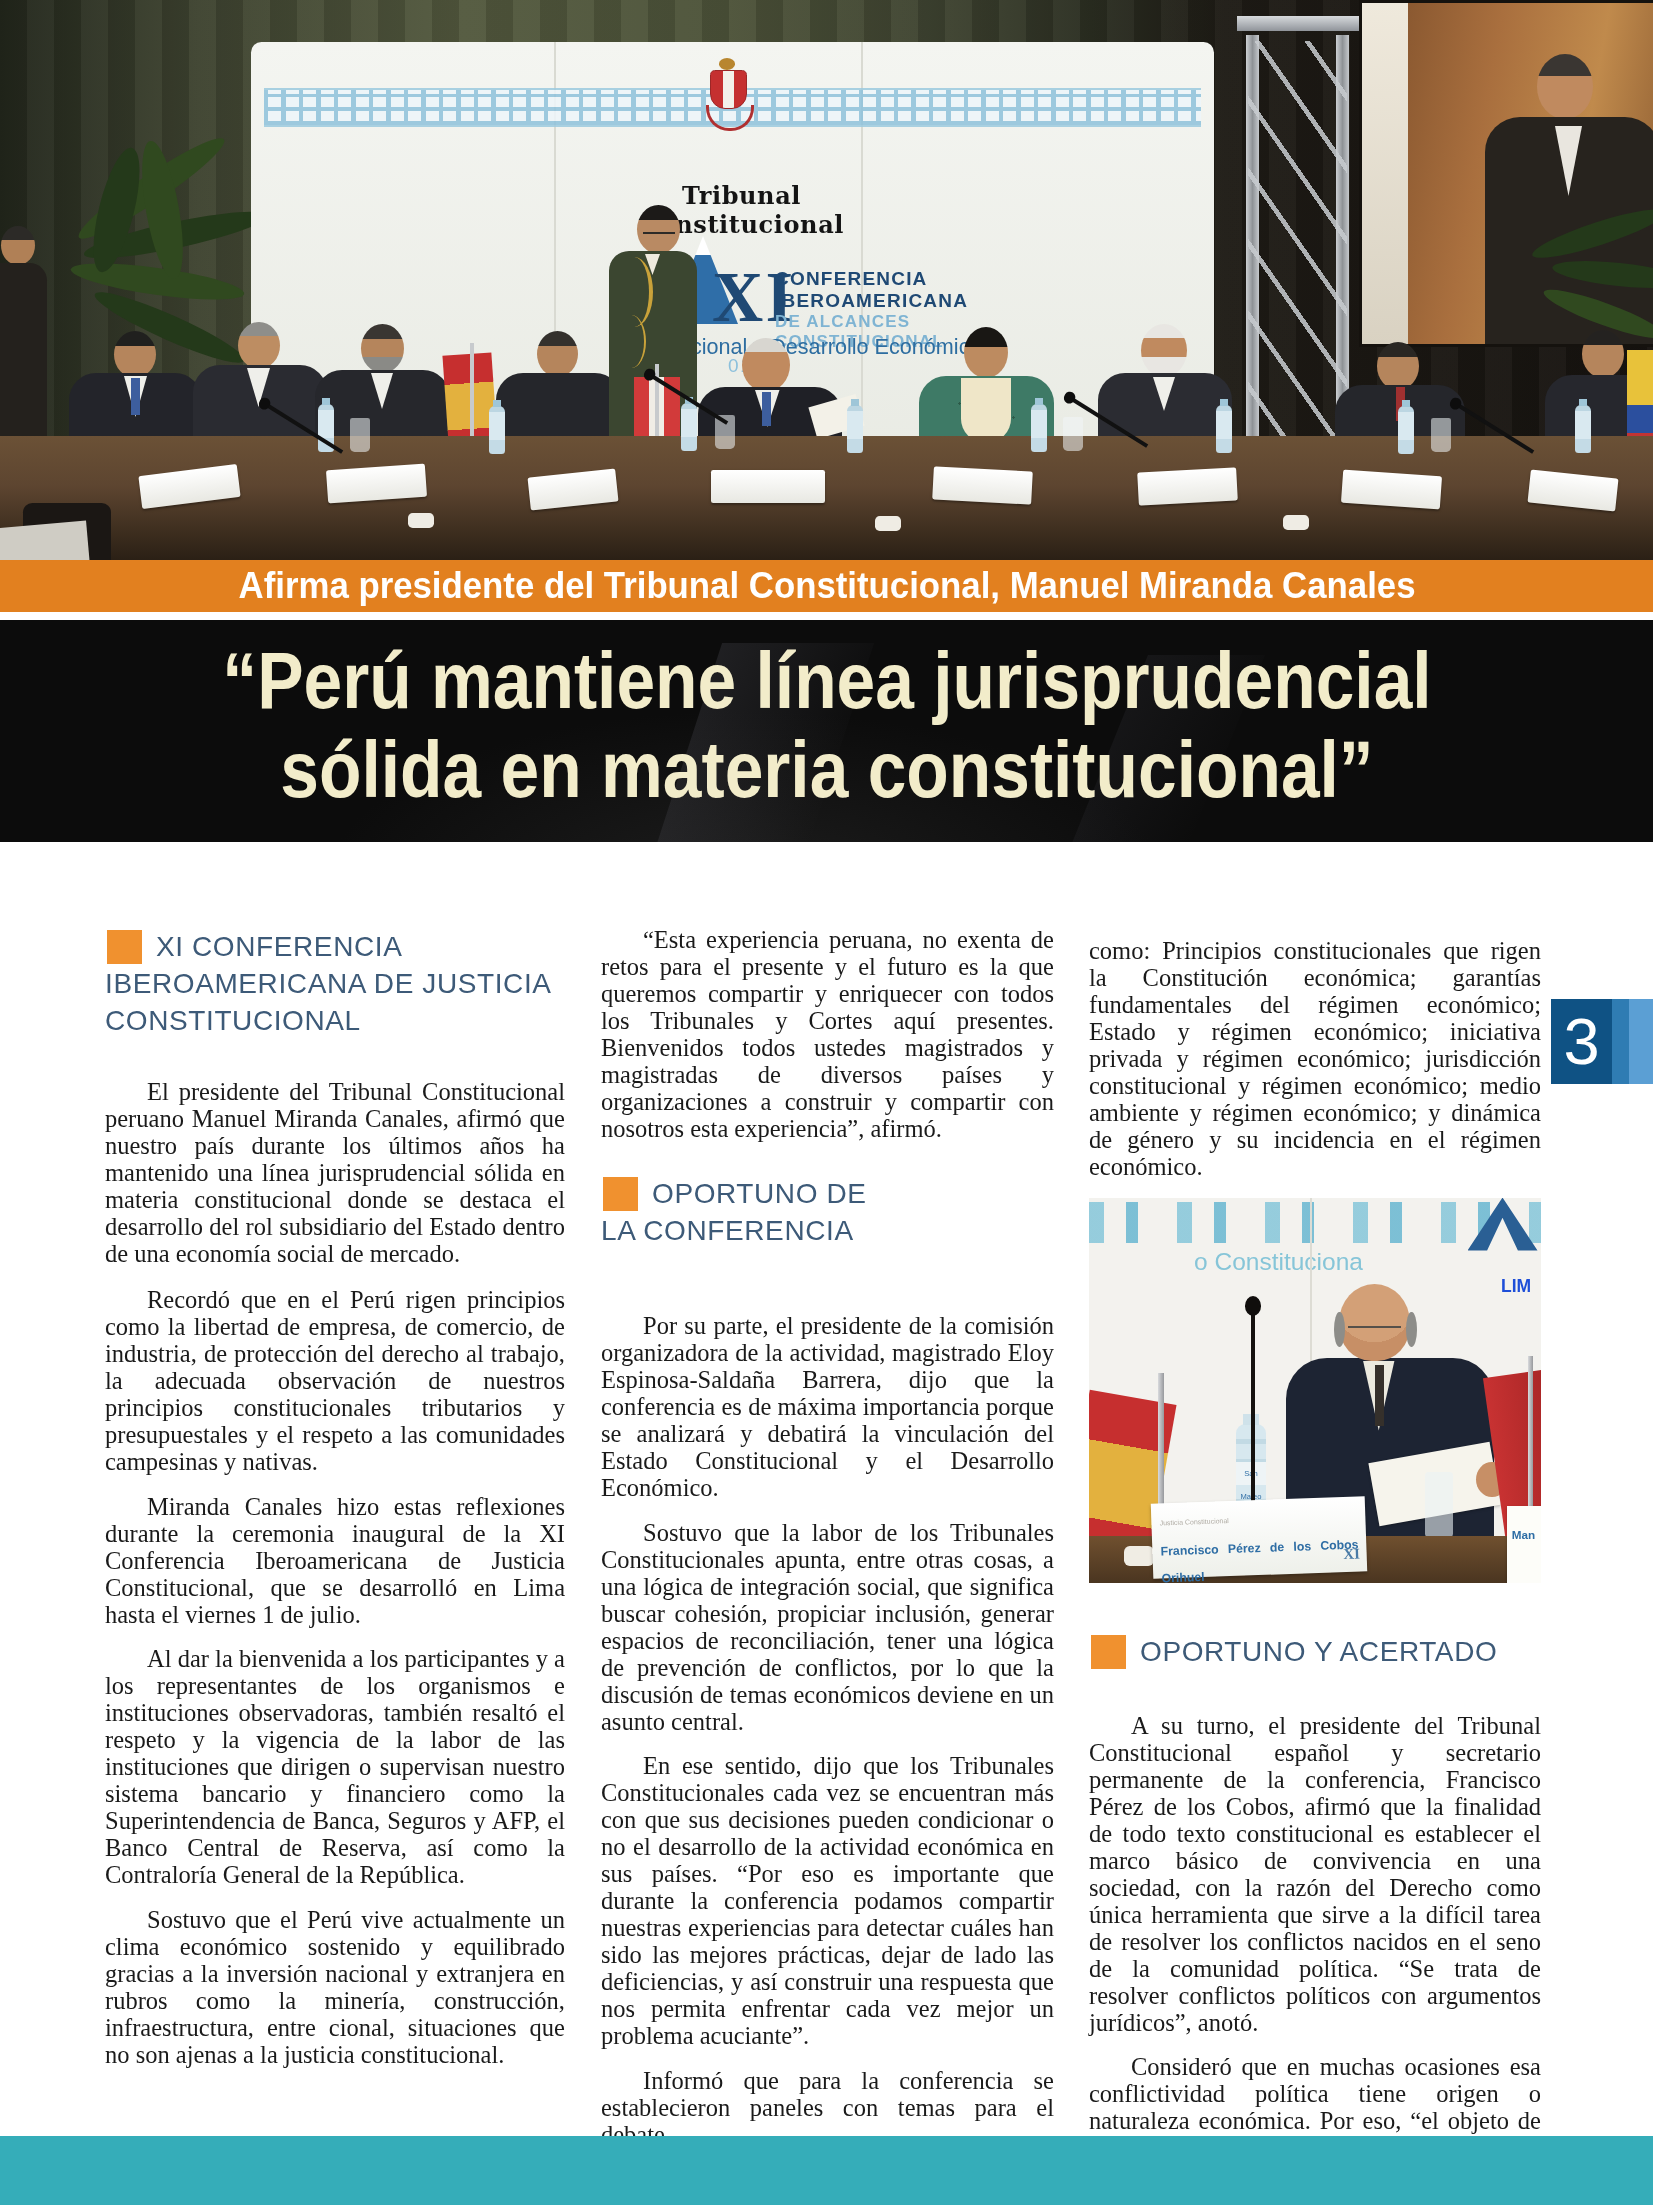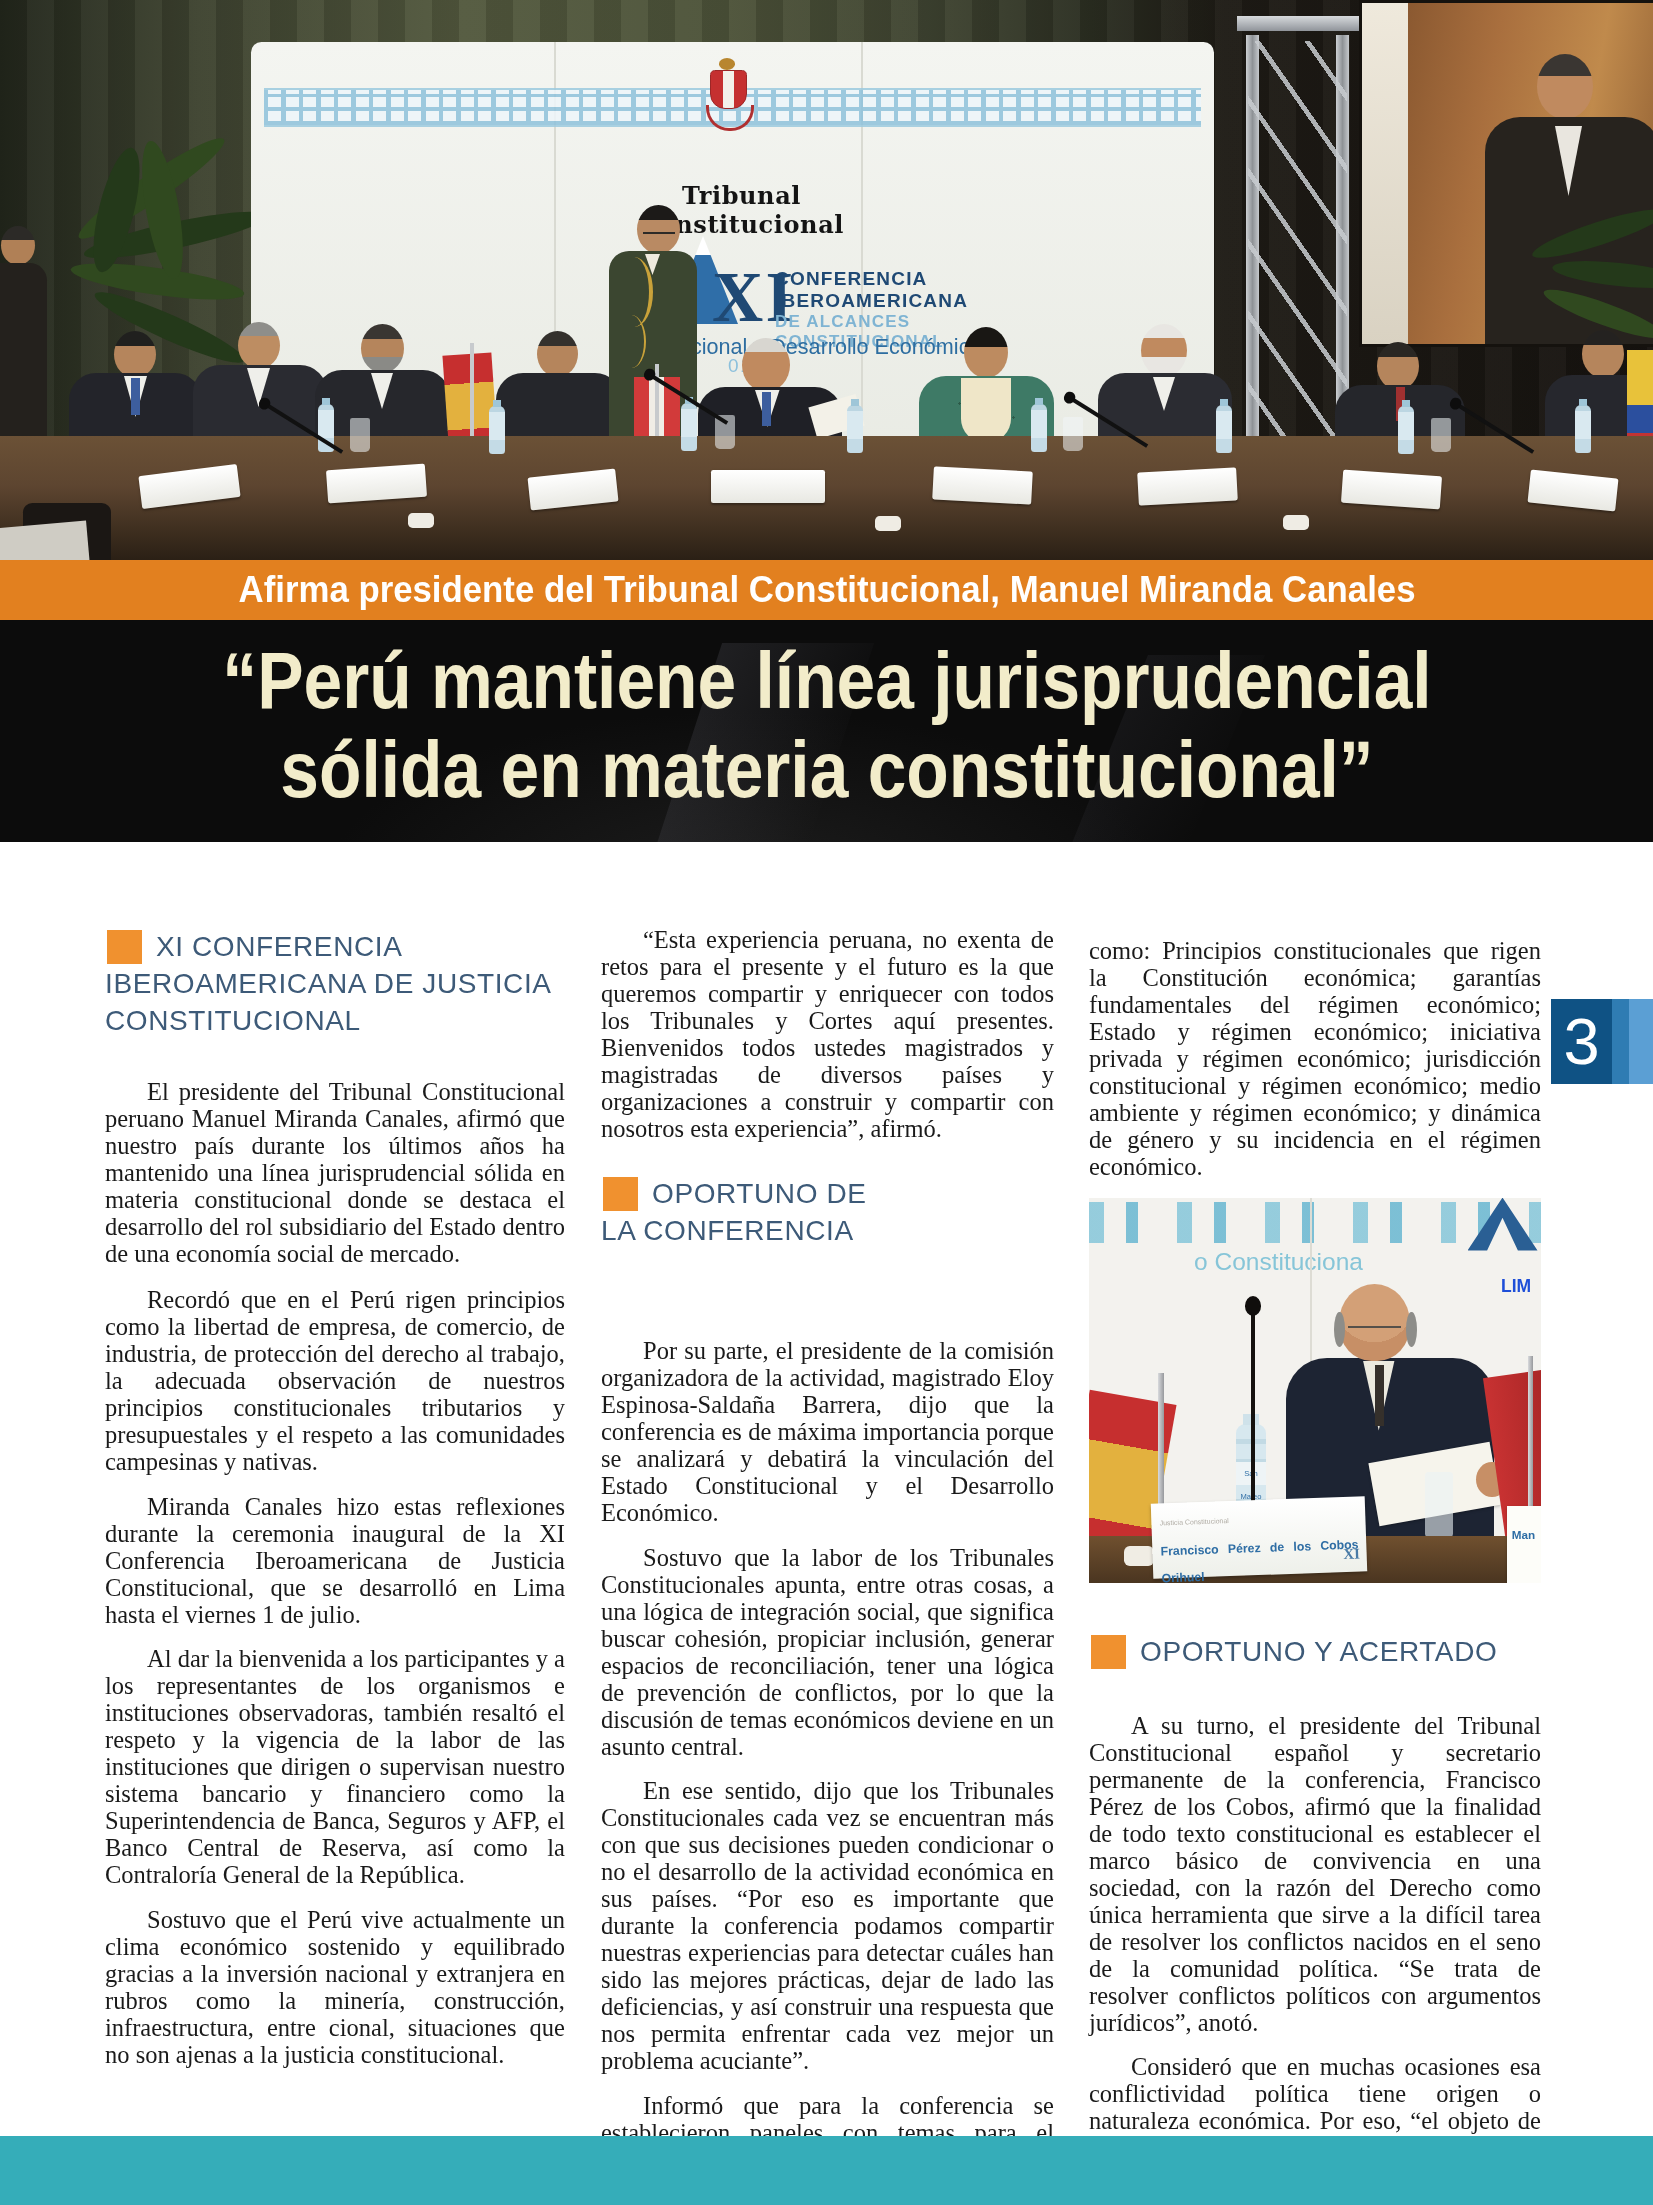--- a/index.html
+++ b/index.html
@@ -57,21 +57,21 @@
   .cloth{position:absolute;left:0;top:436px;width:1654px;height:125px;
       background:linear-gradient(180deg,#6b5136 0%,#5d4530 40%,#3c2d1e 78%,#2a1f15 100%);}
   .ncard{position:absolute;width:99px;height:33px;background:linear-gradient(#ffffff,#e8e8e2);border-radius:2.3px;box-shadow:0 1.8px 2.3px rgba(0,0,0,.35);}
   .bottle{position:absolute;width:15.8px;height:48px;border-radius:5.8px 5.8px 3.5px 3.5px;background:linear-gradient(180deg,#bcd6e2 0 12%,#d9e9f0 12% 70%,#c4dbe6 70%);}
   .bottle:before{content:"";position:absolute;left:3.5px;top:-5.8px;width:8.8px;height:7px;background:#9fc6d8;}
   .glass{position:absolute;width:20px;height:34px;background:rgba(240,245,247,.55);border-radius:2.3px 2.3px 4.7px 4.7px;}
   .mic{position:absolute;width:3.5px;height:88px;background:#111;transform:rotate(-58deg);}
   .mic:before{content:"";position:absolute;left:-4.1px;top:-9.3px;width:11.7px;height:11.7px;border-radius:50%;background:#0d0d0d;}
   .candle{position:absolute;width:26px;height:15px;border-radius:4.7px;background:#efece4;}
   
-  .kicker{position:absolute;left:0;top:560px;width:1654px;height:60px;background:#e2801f;
+  .kicker{position:absolute;left:0;top:560px;width:1654px;height:52px;background:#e2801f;
       display:flex;align-items:center;justify-content:center;}
   .kicker span{font-family:"Liberation Sans",sans-serif;font-weight:bold;font-size:37px;color:#ffffff;
       transform:scaleX(.94);white-space:nowrap;}
   .blackband{position:absolute;left:0;top:620px;width:1654px;height:222px;background:
       radial-gradient(700px 292px at 45% 120%,#1d1d1d 0%,#0c0c0c 60%),#0c0c0c;overflow:hidden;}
   .blackband .sheen{position:absolute;left:688px;top:23px;width:152px;height:210px;background:linear-gradient(100deg,rgba(90,90,100,.25),rgba(0,0,0,0));transform:skewX(-18deg);}
   .blackband .sheen2{position:absolute;left:1108px;top:35px;width:117px;height:198px;background:linear-gradient(100deg,rgba(70,70,80,.18),rgba(0,0,0,0));transform:skewX(-22deg);}
   .headline{position:relative;width:100%;text-align:center;font-family:"Liberation Sans",sans-serif;font-weight:bold;color:#f2ecca;}
   .headline .hl{display:block;font-size:79px;line-height:89px;transform:scaleX(.88);white-space:nowrap;}
   .headline .hl1{margin-top:16.3px;}
@@ -328,21 +328,21 @@
     <p class="para" style="margin-top:17.5px;">Sostuvo que el Perú vive actualmente un clima económico sostenido y equilibrado gracias a la inversión nacional y extranjera en rubros como la minería, construcción, infraestructura, entre cional, situaciones que no son ajenas a la justicia constitucional.</p>
   </div>
 
   <div class="col" style="left:601px;top:926px;width:453px;">
     <p class="para" style="margin-top:0;">“Esta experiencia peruana, no exenta de retos para el presente y el futuro es la que queremos compartir y enriquecer con todos los Tribunales y Cortes aquí presentes. Bienvenidos todos ustedes magistrados y magistradas de diversos países y organizaciones a construir y compartir con nosotros esta experiencia”, afirmó.</p>
     <div class="sec-heading" style="margin-top:33px;">
       <span class="orange-sq"></span>
       <div class="hpad">OPORTUNO DE</div>
       <div>LA CONFERENCIA</div>
     </div>
-    <p class="para" style="margin-top:88px;">Por su parte, el presidente de la comisión organizadora de la actividad, magistrado Eloy Espinosa-Saldaña Barrera, dijo que la conferencia es de máxima importancia porque se analizará y debatirá la vinculación del Estado Constitucional y el Desarrollo Económico.</p>
+    <p class="para" style="margin-top:63px;">Por su parte, el presidente de la comisión organizadora de la actividad, magistrado Eloy Espinosa-Saldaña Barrera, dijo que la conferencia es de máxima importancia porque se analizará y debatirá la vinculación del Estado Constitucional y el Desarrollo Económico.</p>
     <p class="para" style="margin-top:17.5px;">Sostuvo que la labor de los Tribunales Constitucionales apunta, entre otras cosas, a una lógica de integración social, que significa buscar cohesión, propiciar inclusión, generar espacios de reconciliación, tener una lógica de prevención de conflictos, por lo que la discusión de temas económicos deviene en un asunto central.</p>
     <p class="para" style="margin-top:17.5px;">En ese sentido, dijo que los Tribunales Constitucionales cada vez se encuentran más con que sus decisiones pueden condicionar o no el desarrollo de la actividad económica en sus países. “Por eso es importante que durante la conferencia podamos compartir nuestras experiencias para detectar cuáles han sido las mejores prácticas, dejar de lado las deficiencias, y así construir una respuesta que nos permita  enfrentar cada vez mejor un problema acuciante”.</p>
     <p class="para" style="margin-top:17.5px;">Informó  que para la conferencia se establecieron paneles con temas para el debate</p>
   </div>
 
   <div class="col" style="left:1089px;top:925px;width:452px;">
     <p class="para noindent" style="margin-top:12px;">como: Principios constitucionales que rigen la Constitución económica; garantías fundamentales del régimen económico; Estado y régimen económico; iniciativa privada y régimen económico; jurisdicción constitucional y régimen económico; medio ambiente y régimen económico; y dinámica de género y su incidencia en el régimen económico.</p>
 
     <div class="cphoto" style="margin-top:17.5px;">
       <div class="glyphband"></div>

